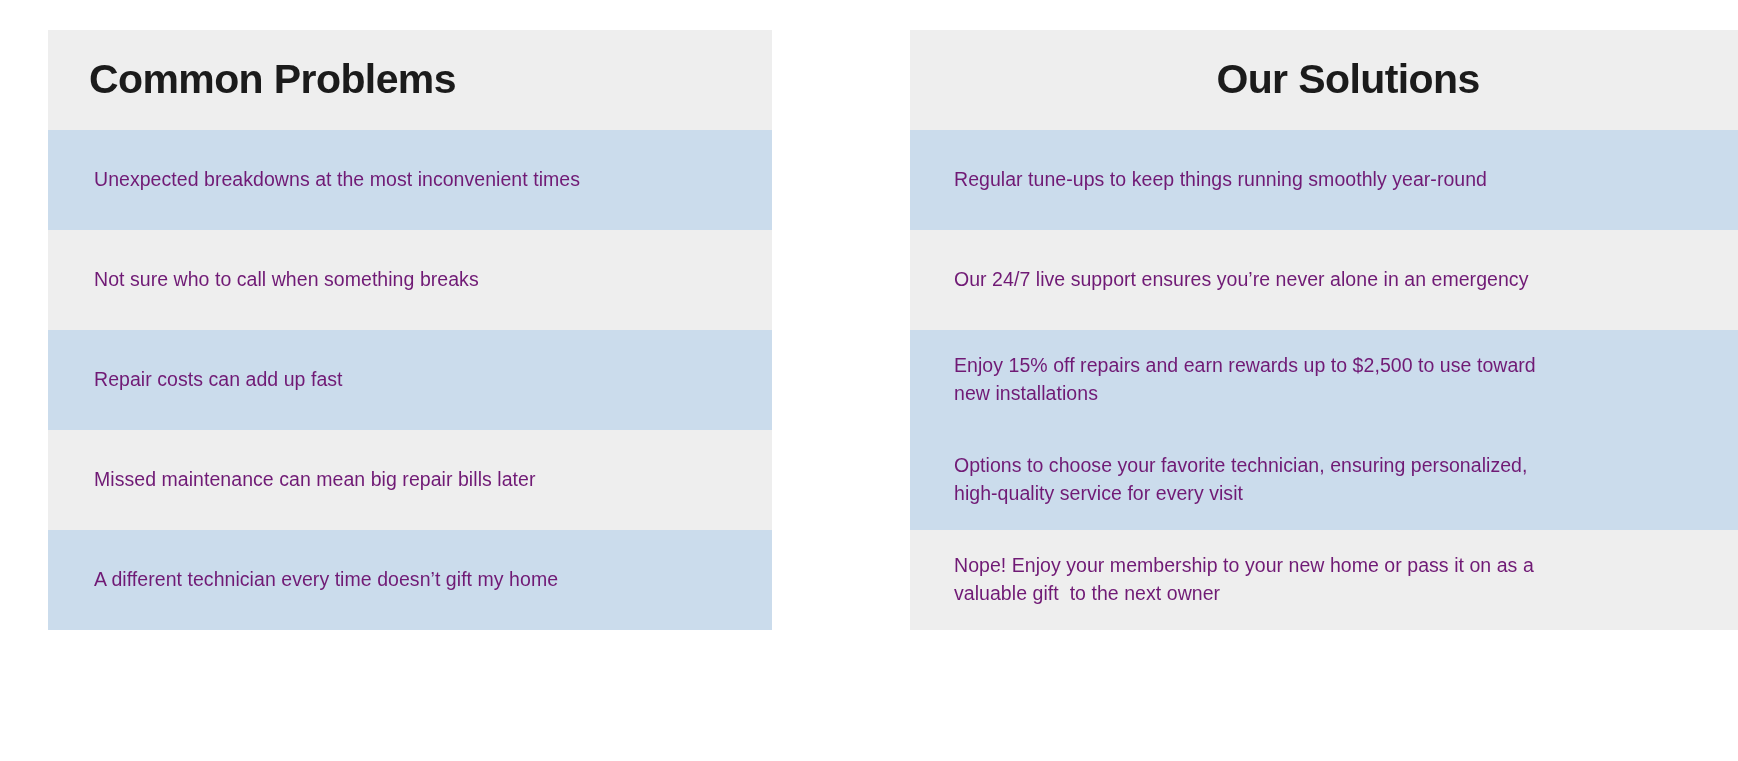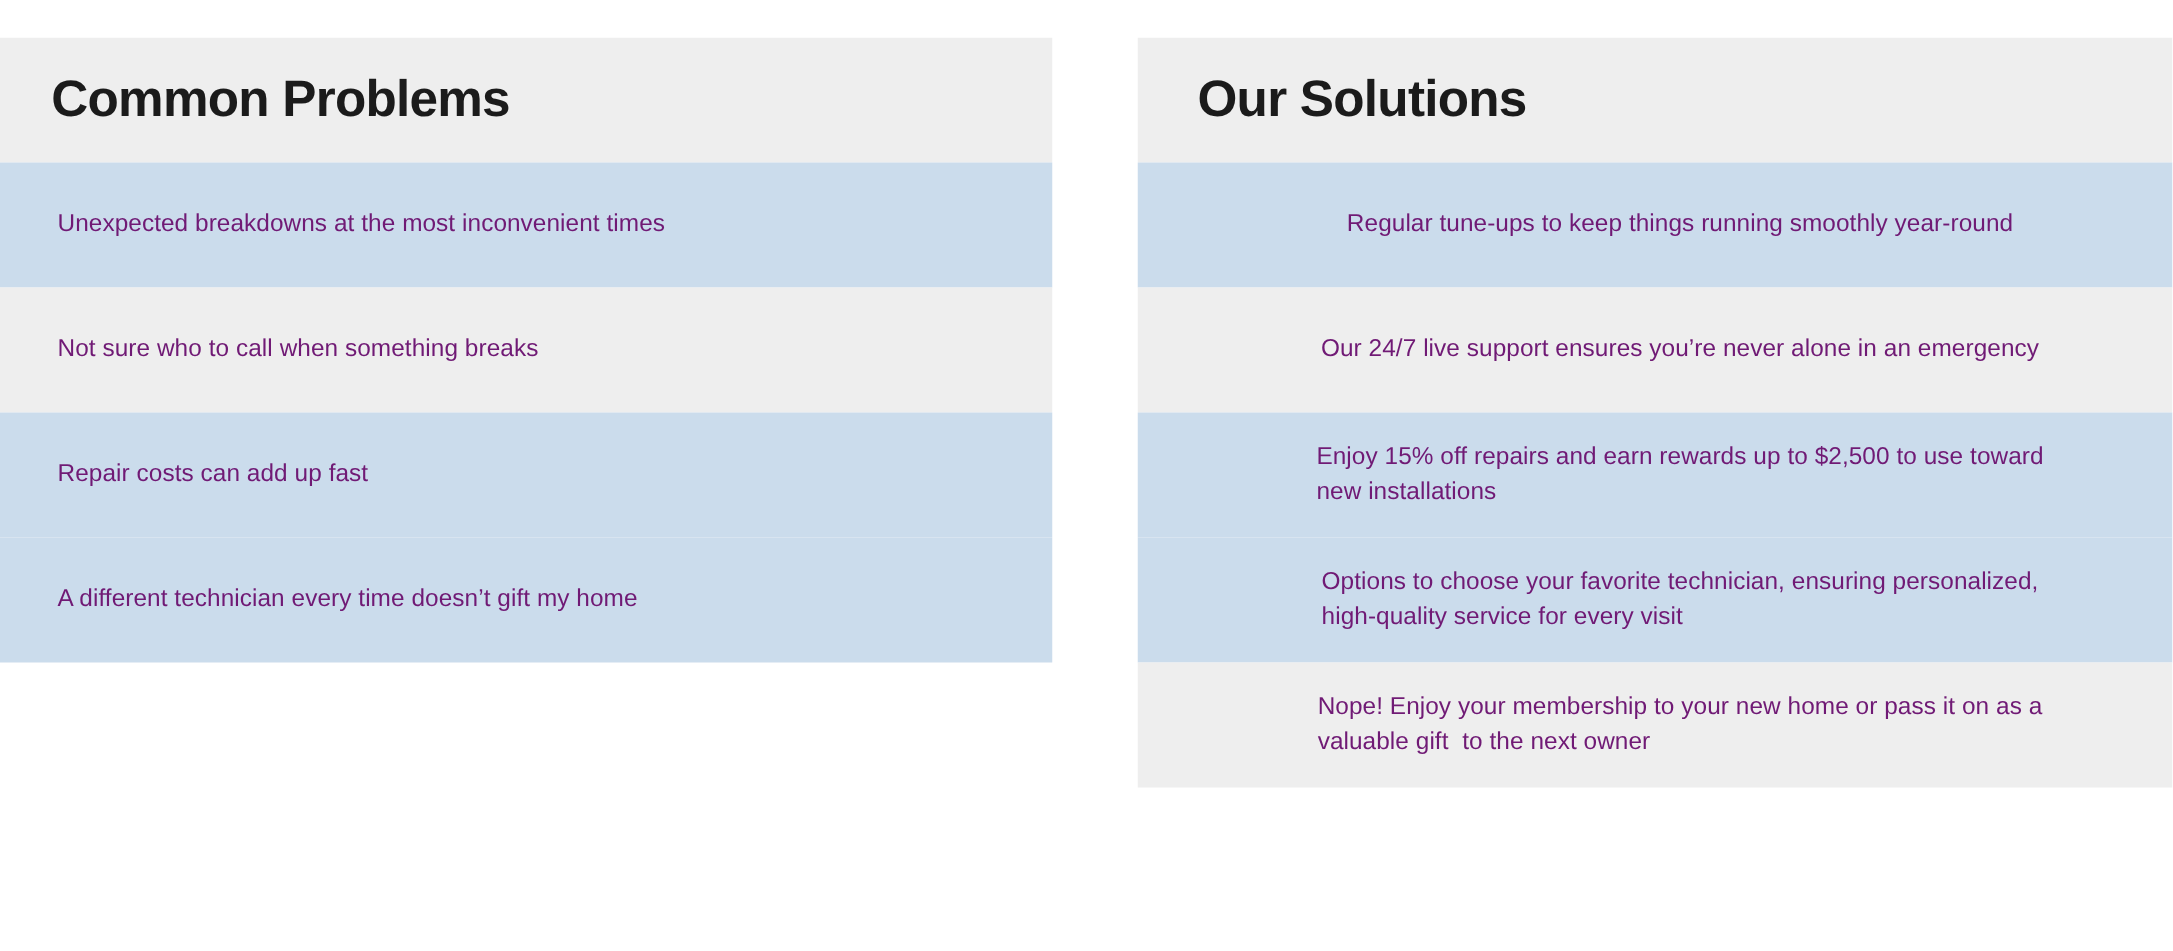--- a/index.html
+++ b/index.html
@@ -24,38 +24,39 @@
   .panel {
     position: absolute;
     top: 30px;
     height: 699px;
     box-sizing: border-box;
     overflow: hidden;
   }
 
   #panel-problems {
     left: 0px;
-    width: 842px;
+    width: 772px;
+    padding-left: 48px;
   }
 
   #panel-solutions {
     left: 910px;
     width: 828px;
   }
 
   .panel-header {
     height: 100px;
     background: #eeeeee;
     display: flex;
     align-items: center;
     box-sizing: border-box;
   }
 
   #panel-problems .panel-header { padding-left: 41px; }
-  #panel-solutions .panel-header { padding-left: 48px; }
+  #panel-solutions .panel-header { padding-left: 48px; justify-content: center; }
 
   .panel-title {
     font-size: 41px;
     font-weight: bold;
     color: #1b1b1b;
     letter-spacing: -0.6px;
     line-height: 1.05;
     white-space: nowrap;
   }
 
@@ -67,21 +68,21 @@
     height: 100px;
     display: flex;
     align-items: center;
     box-sizing: border-box;
   }
 
   .row.shade-blue { background: #cbdcec; }
   .row.shade-gray { background: #eeeeee; }
 
   #panel-problems .row { padding-left: 46px; padding-right: 40px; }
-  #panel-solutions .row { padding-left: 80px; padding-right: 40px; justify-content: center; }
+  #panel-solutions .row { padding-left: 44px; padding-right: 40px; }
 
   .row-text {
     font-size: 19.5px;
     color: #701a75;
     line-height: 1.42;
     letter-spacing: 0.05px;
     white-space: pre-wrap;
   }
 </style>
 </head>
@@ -95,20 +96,23 @@
     </div>
     <div class="row-list">
       <div class="row shade-blue">
         <span class="row-text">Unexpected breakdowns at the most inconvenient times</span>
       </div>
       <div class="row shade-gray">
         <span class="row-text">Not sure who to call when something breaks</span>
       </div>
       <div class="row shade-blue">
         <span class="row-text">Repair costs can add up fast</span>
+      </div>
+      <div class="row shade-gray">
+        <span class="row-text">Missed maintenance can mean big repair bills later</span>
       </div>
       <div class="row shade-blue">
         <span class="row-text">A different technician every time doesn’t gift my home</span>
       </div>
     </div>
   </section>
 
   <section class="panel" id="panel-solutions">
     <div class="panel-header">
       <h2 class="panel-title">Our Solutions</h2>

